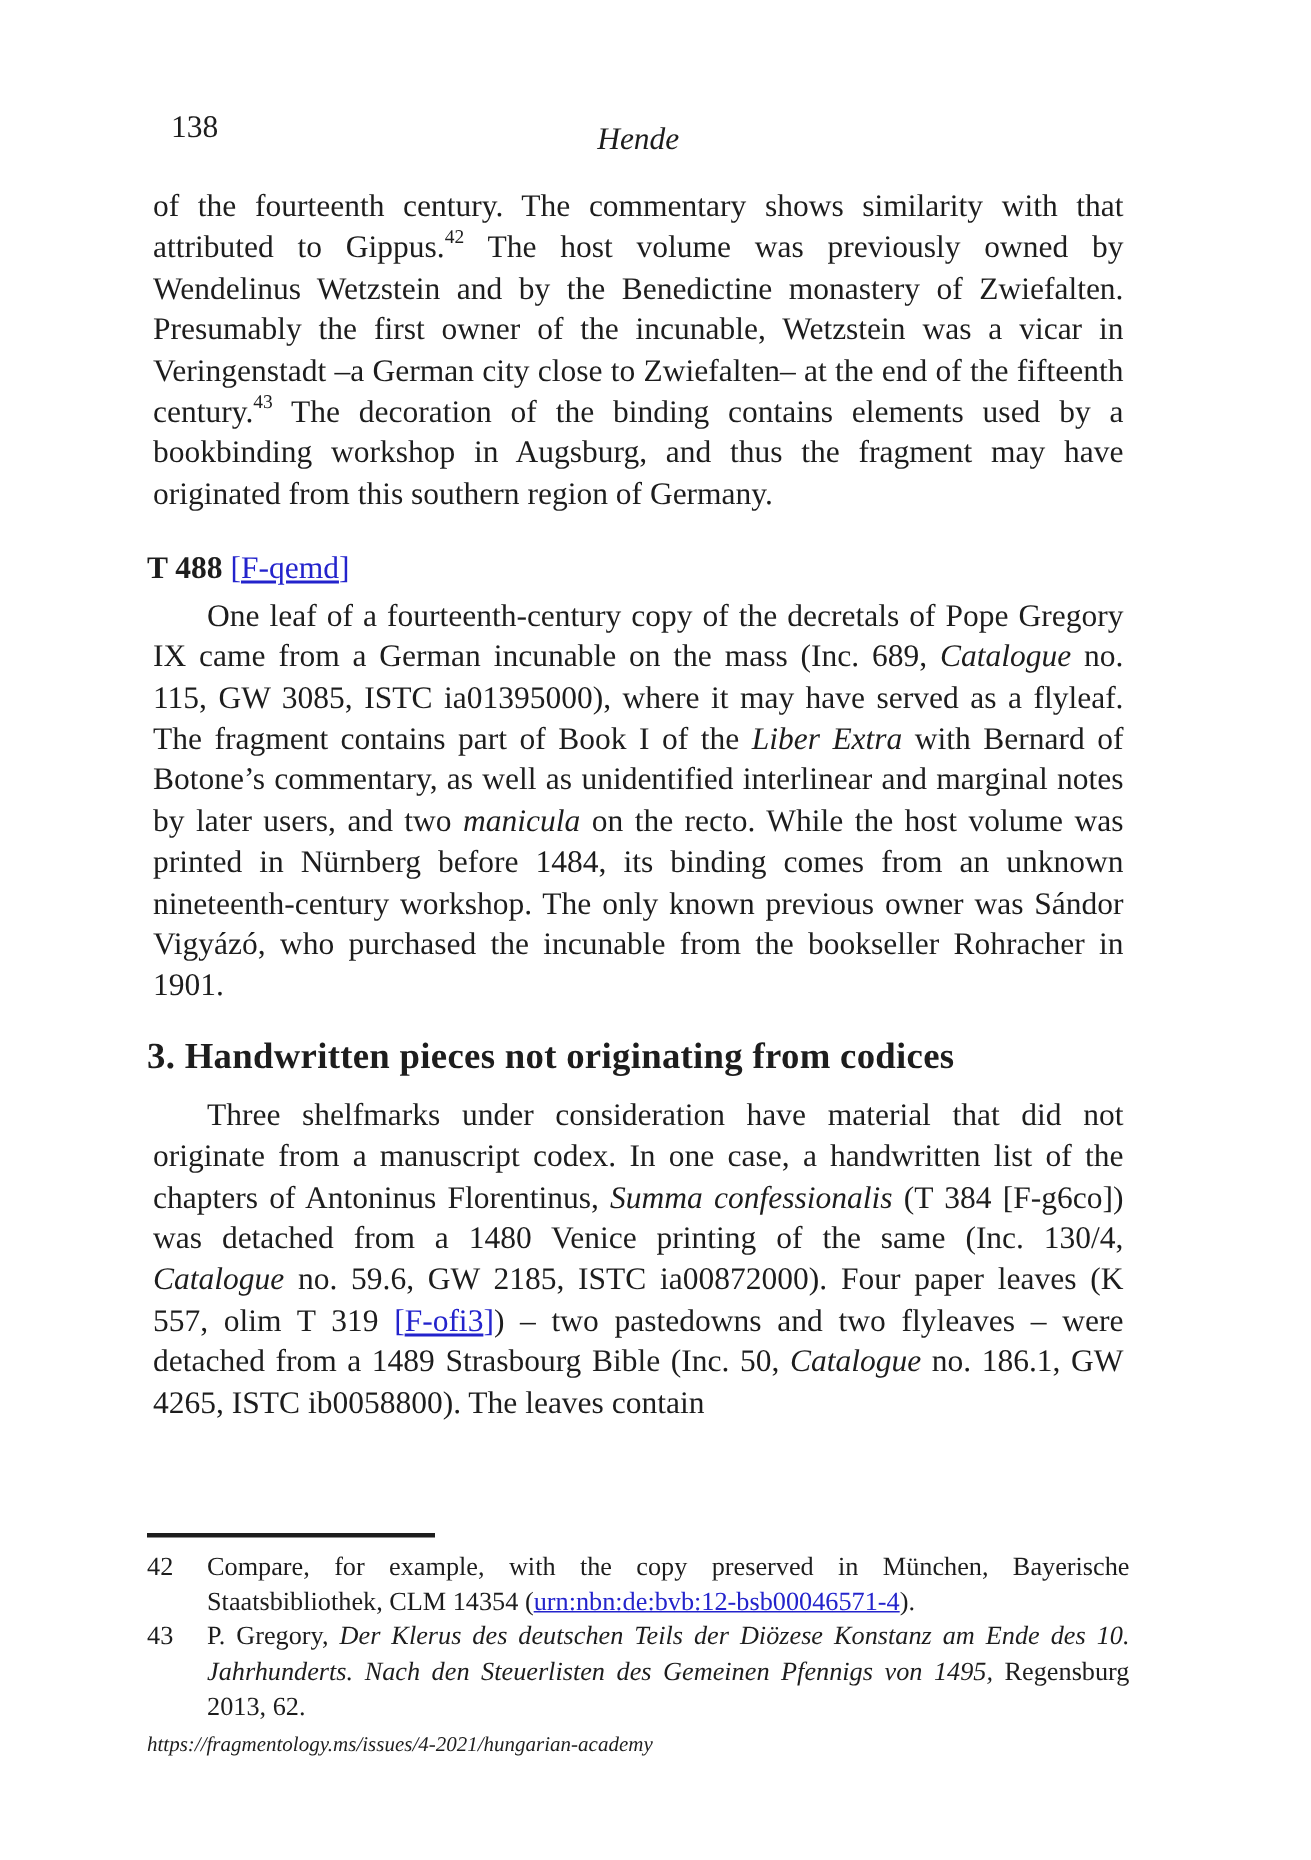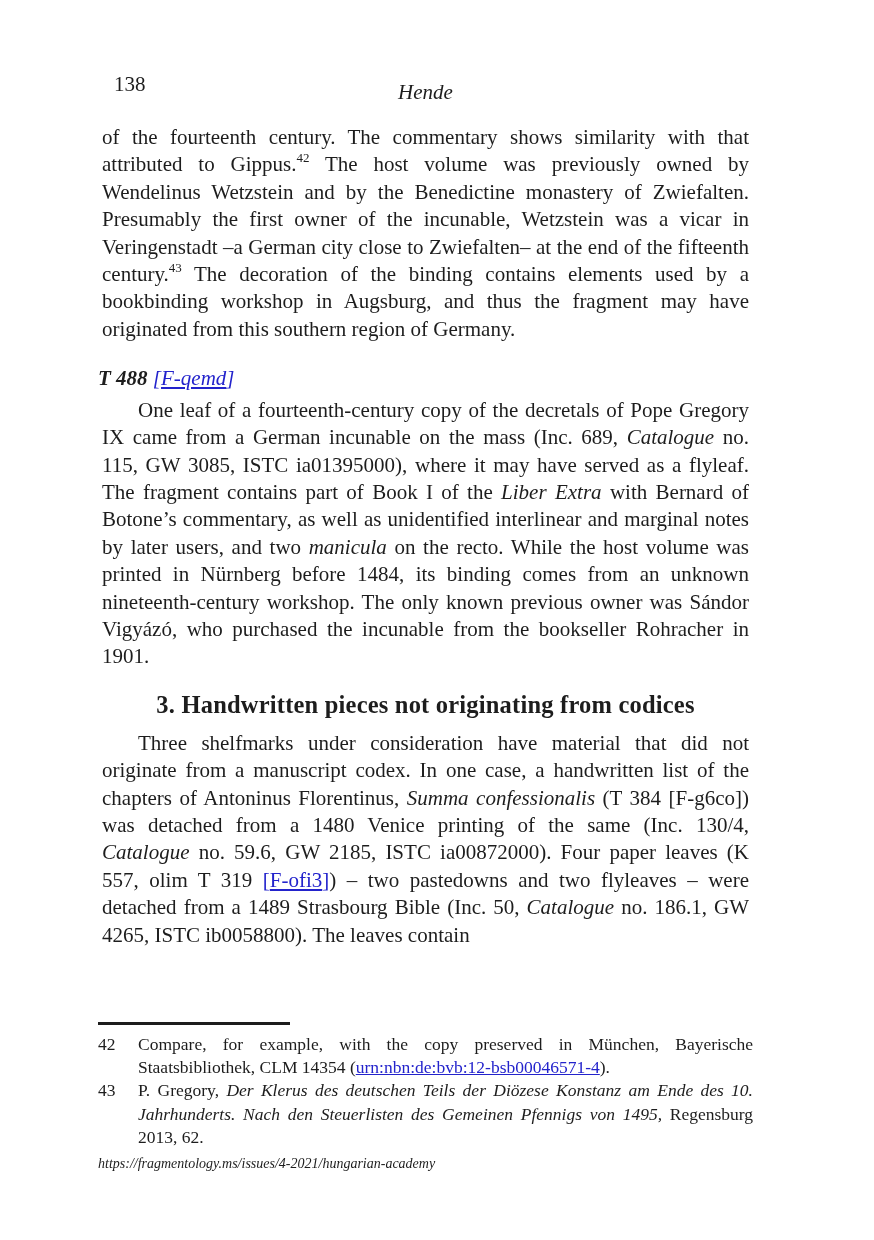--- a/index.html
+++ b/index.html
@@ -42,29 +42,27 @@
     font-size: 21px;
     line-height: 27.4px;
     text-align: justify;
     hyphens: none;
   }
   .indent { text-indent: 36px; }
   .shelfmark {
     margin: 22px 0 0 0;
     font-size: 21px;
     line-height: 27.5px;
-    font-style: italic;
   }
   .section-heading {
     margin: 19px 0 10px 0;
     font-size: 24.5px;
     line-height: 30px;
     font-weight: bold;
     letter-spacing: 0.2px;
-    text-align: center;
   }
   .bold { font-weight: bold; }
   .italic { font-style: italic; }
   .blue { color: #2323cc; }
   a.doc-link {
     color: #2323cc;
     text-decoration: underline;
     cursor: pointer;
   }
   sup.fn-ref {

